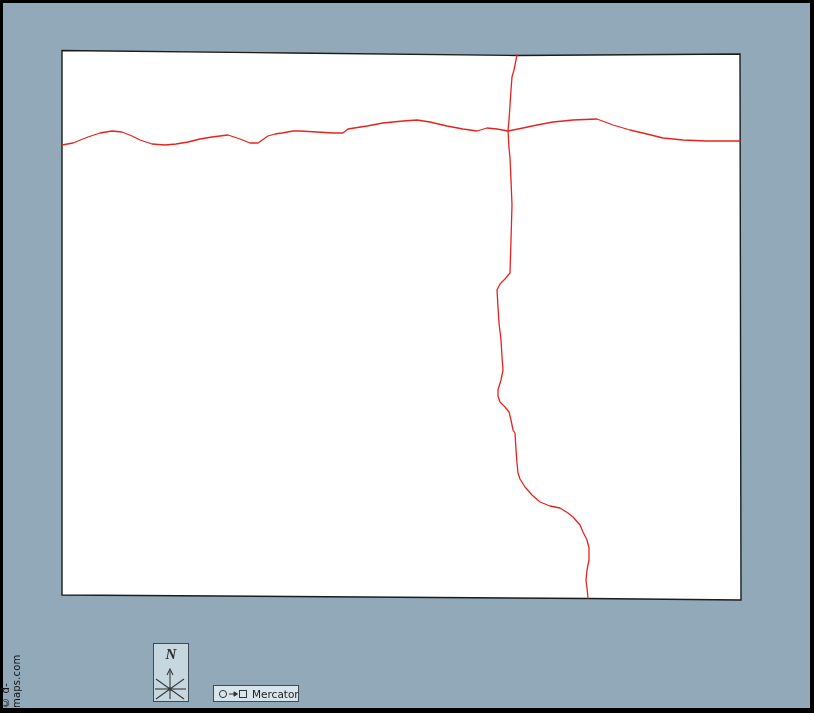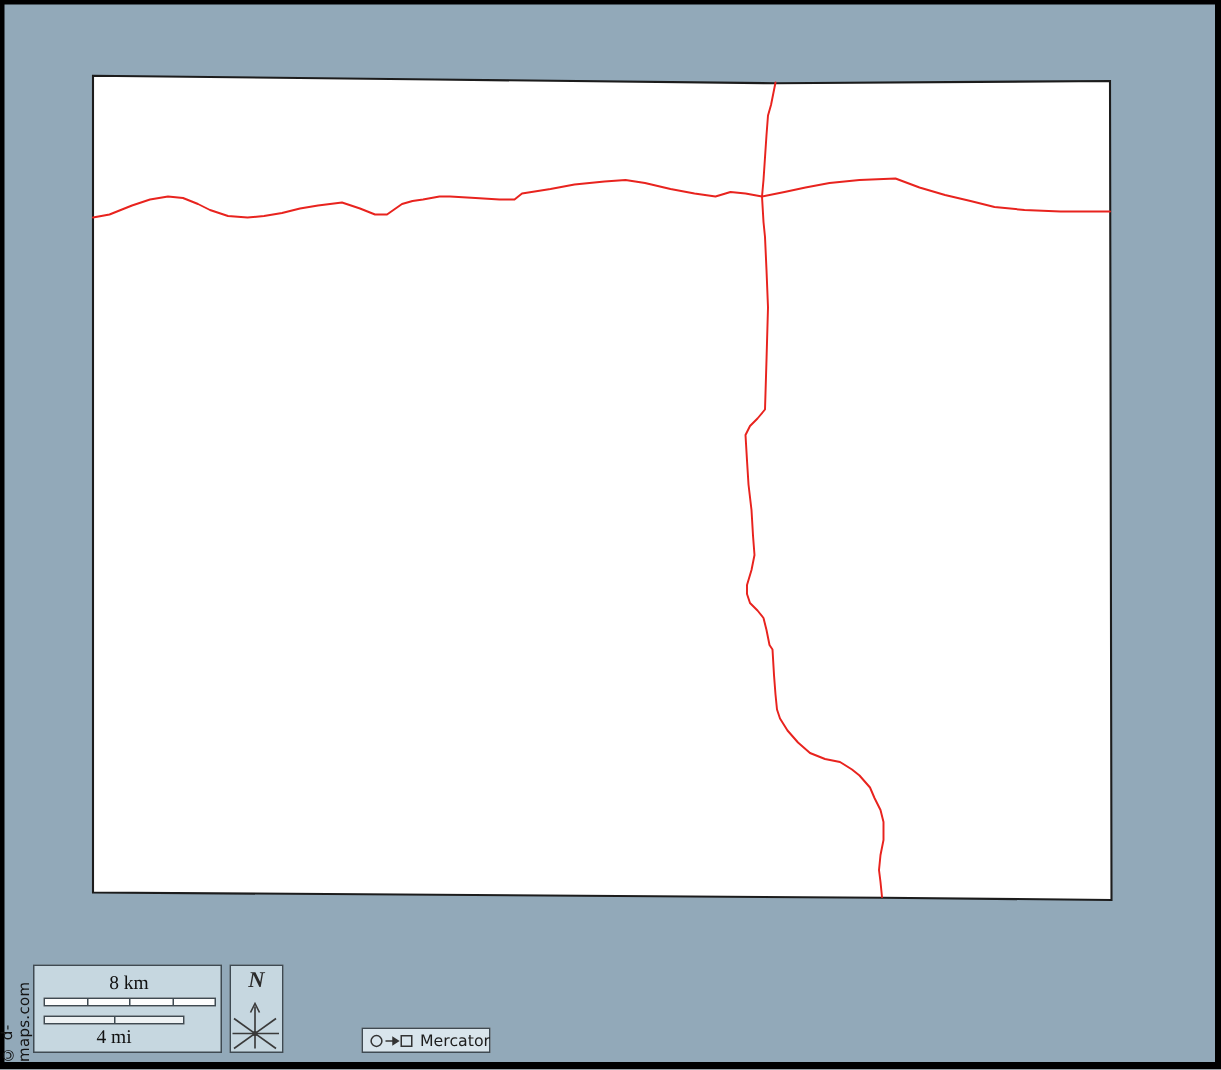--- a/index.html
+++ b/index.html
@@ -63,21 +63,21 @@
   }
   .compass { position:absolute; left:0; top:0; width:36px; height:59px; display:block; }
   .compass line, .compass path { stroke:#3a3a3a; stroke-width:1.1; fill:none; }
   .compass circle { fill:#3a3a3a; }
 
   
   .merc-box {
     left:213px; top:685px; width:86px; height:17px;
     background:var(--panel-fill-light,#d9e5ec);
     display:flex; align-items:center; gap:3px; padding-left:4px;
-    font-size:10.5px; color:#1d1d1d;margin-left:28px;
+    font-size:10.5px; color:#1d1d1d;
   }
   .merc-icon { display:block; width:31px; height:12px; flex:0 0 auto; }
   .merc-icon .shape { fill:none; stroke:#333; stroke-width:1; }
   .merc-icon .arrow { stroke:#333; stroke-width:1; fill:#333; }
 
   
   .credit {
     position:absolute; left:4px; top:633px; height:75px; width:14px;
     writing-mode:vertical-rl; transform:rotate(180deg);
     font-size:10px; color:#141414; letter-spacing:0.2px;
@@ -89,34 +89,20 @@
 
 <div class="root">
   <div class="canvas"></div>
 
   <svg class="map-svg" viewBox="0 0 814 713">
     <polygon class="map-outline" points="62,50.5 290,53 517,55.5 740,54 741,600 589,598.5 62,595"></polygon>
     <path class="road" d="M62,145 L73,143 L88,137 L100,133 L112,131 L122,132 L132,136 L140,140 L152,144 L165,145 L176,144 L188,142 L200,139 L212,137 L228,135 L240,139 L250,143 L258,143 L268,136 L275,134 L282,133 L293,131 L300,131 L317,132 L333,133 L343,133 L348,129 L367,126 L383,123 L403,121 L417,120 L430,122 L447,126 L463,129 L477,131 L487,128 L497,129 L508,131 L523,128 L537,125 L553,122 L573,120 L597,119 L613,125 L630,130 L647,134 L663,138 L683,140 L707,141 L740,141"></path>
     <path class="road" d="M517,55 L514,70 L512,77 L511,90 L510,105 L509,120 L508,131 L509,148 L510,158 L511,180 L512,205 L511,240 L510,273 L505,279 L500,284 L497,290 L498,307 L499,323 L501,340 L502,357 L503,370 L501,380 L498,390 L498,396 L500,402 L505,407 L509,412 L511,420 L513,430 L515,433 L516,450 L517,463 L518,473 L520,479 L525,487 L532,495 L540,502 L550,506 L560,508 L568,513 L573,517 L580,525 L583,532 L587,540 L589,548 L589,560 L587,570 L586,580 L587,588 L588,598"></path>
   </svg>
 
-  <div class="panel scale-box">
-    <div class="scale-label km-label">8 km</div>
-    <div class="bar km-bar">
-      <span class="seg"></span>
-      <span class="seg"></span>
-      <span class="seg"></span>
-      <span class="seg"></span>
-    </div>
-    <div class="bar mi-bar">
-      <span class="seg"></span>
-      <span class="seg"></span>
-    </div>
-    <div class="scale-label mi-label">4 mi</div>
-  </div>
 
   <div class="panel north-box">
     <div class="north-n">N</div>
     <svg class="compass" viewBox="0 0 36 59">
       <line x1="16" y1="27" x2="16" y2="55"></line>
       <path d="M13,31 L16,25 L19,31"></path>
       <line x1="2" y1="35" x2="30" y2="55"></line>
       <line x1="30" y1="35" x2="2" y2="55"></line>
       <line x1="1" y1="45" x2="32" y2="45"></line>
       <circle cx="16" cy="45" r="1.7"></circle>

